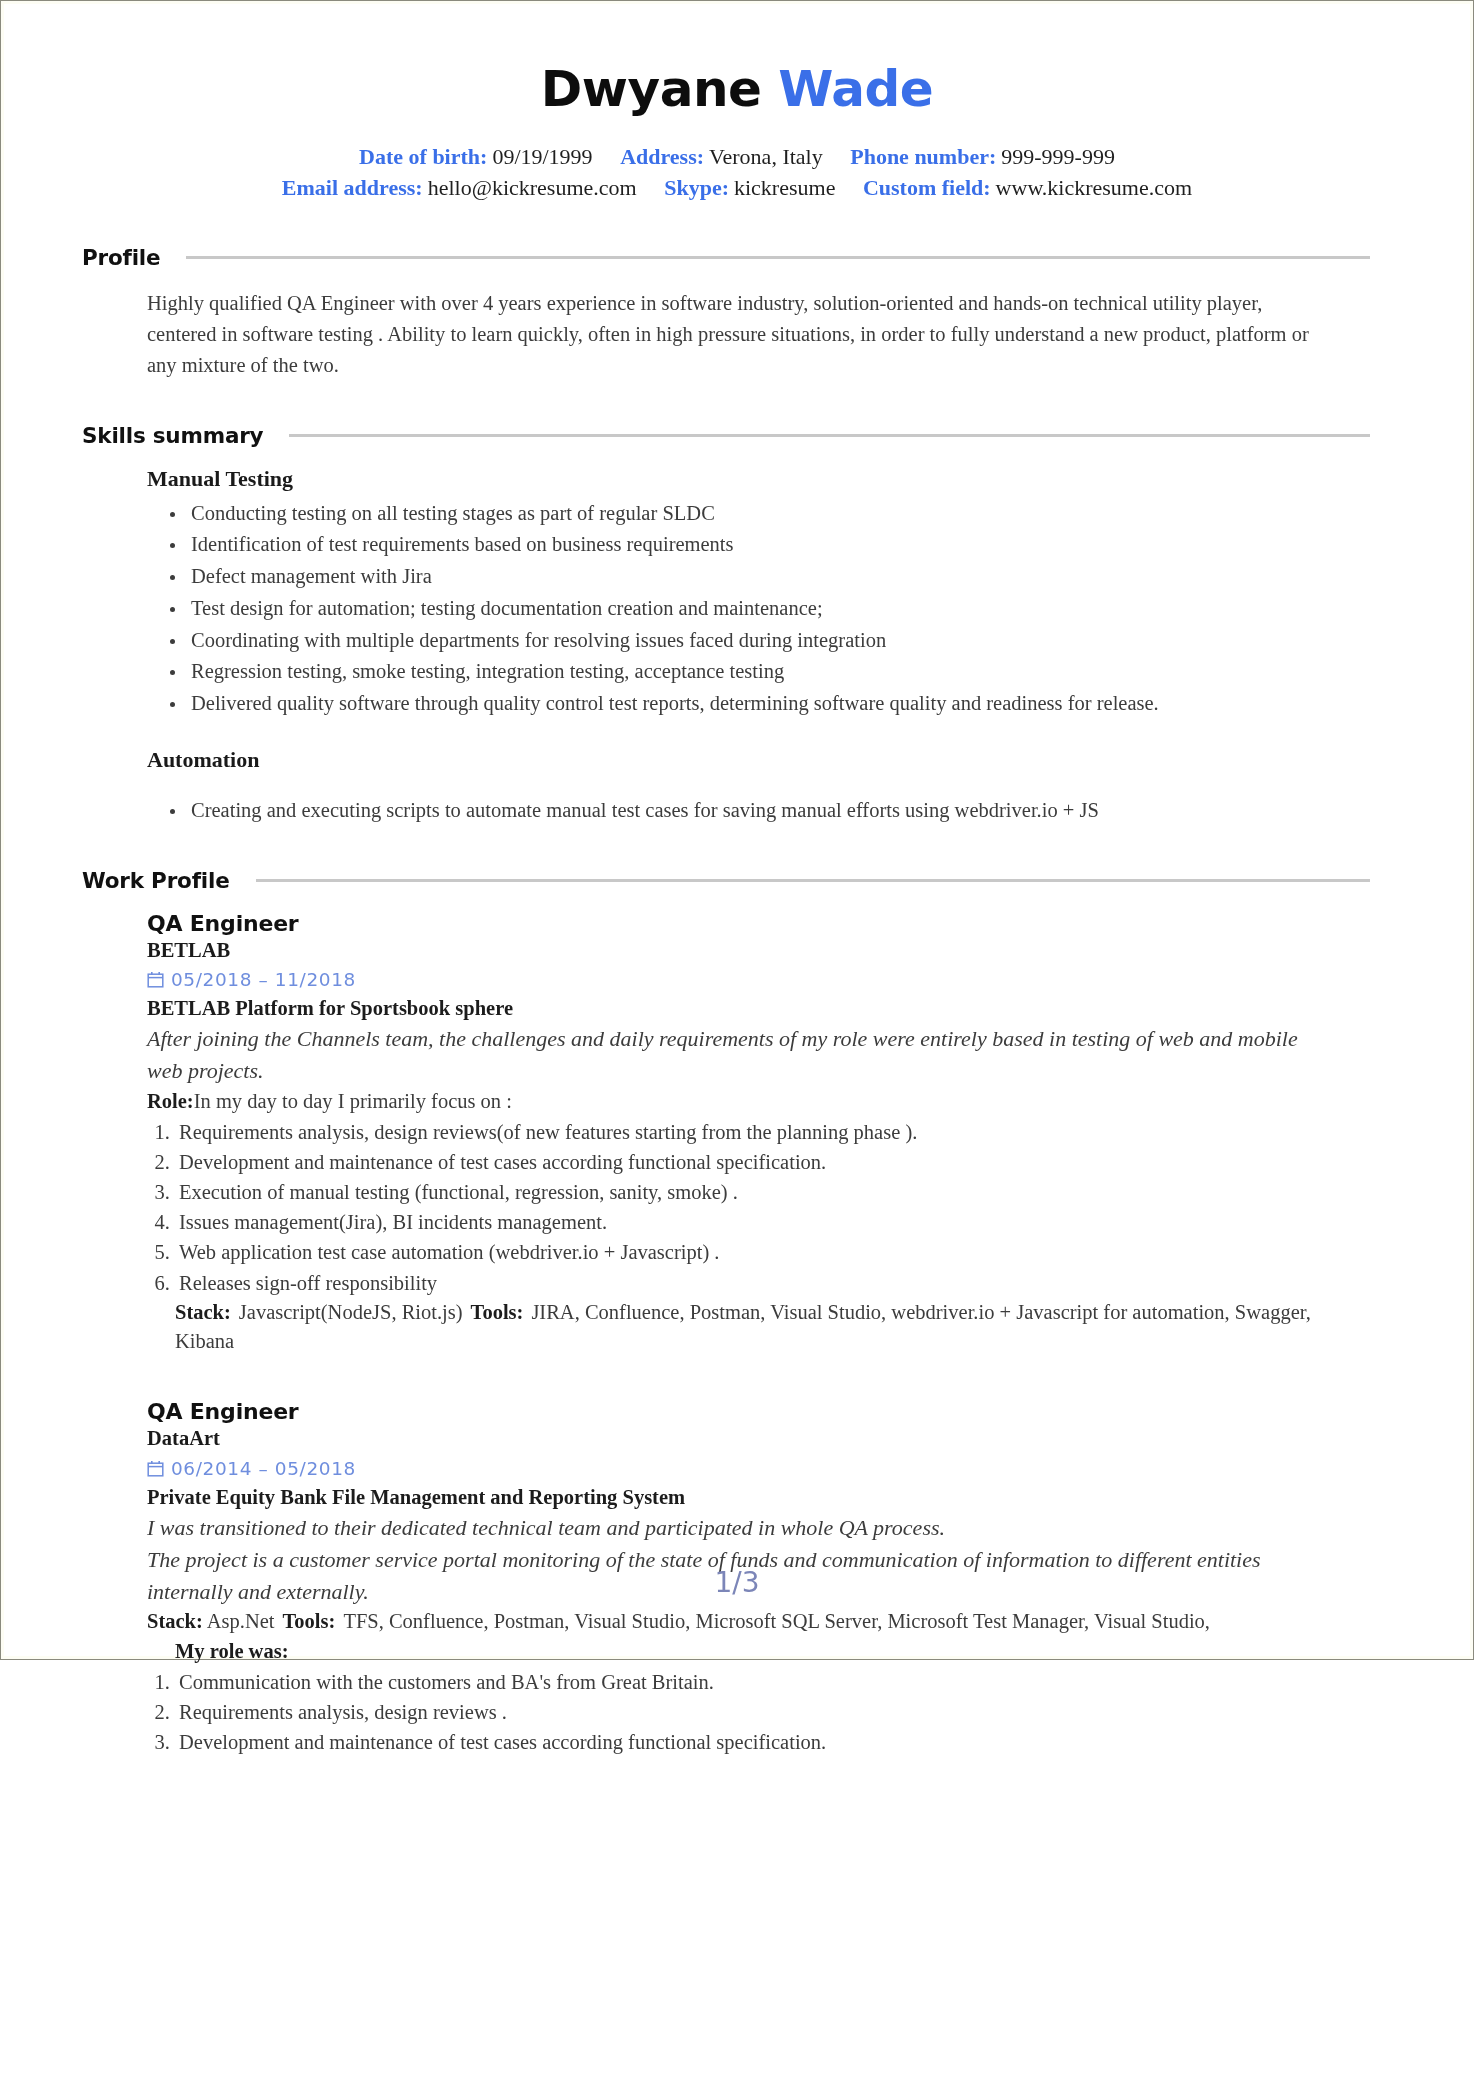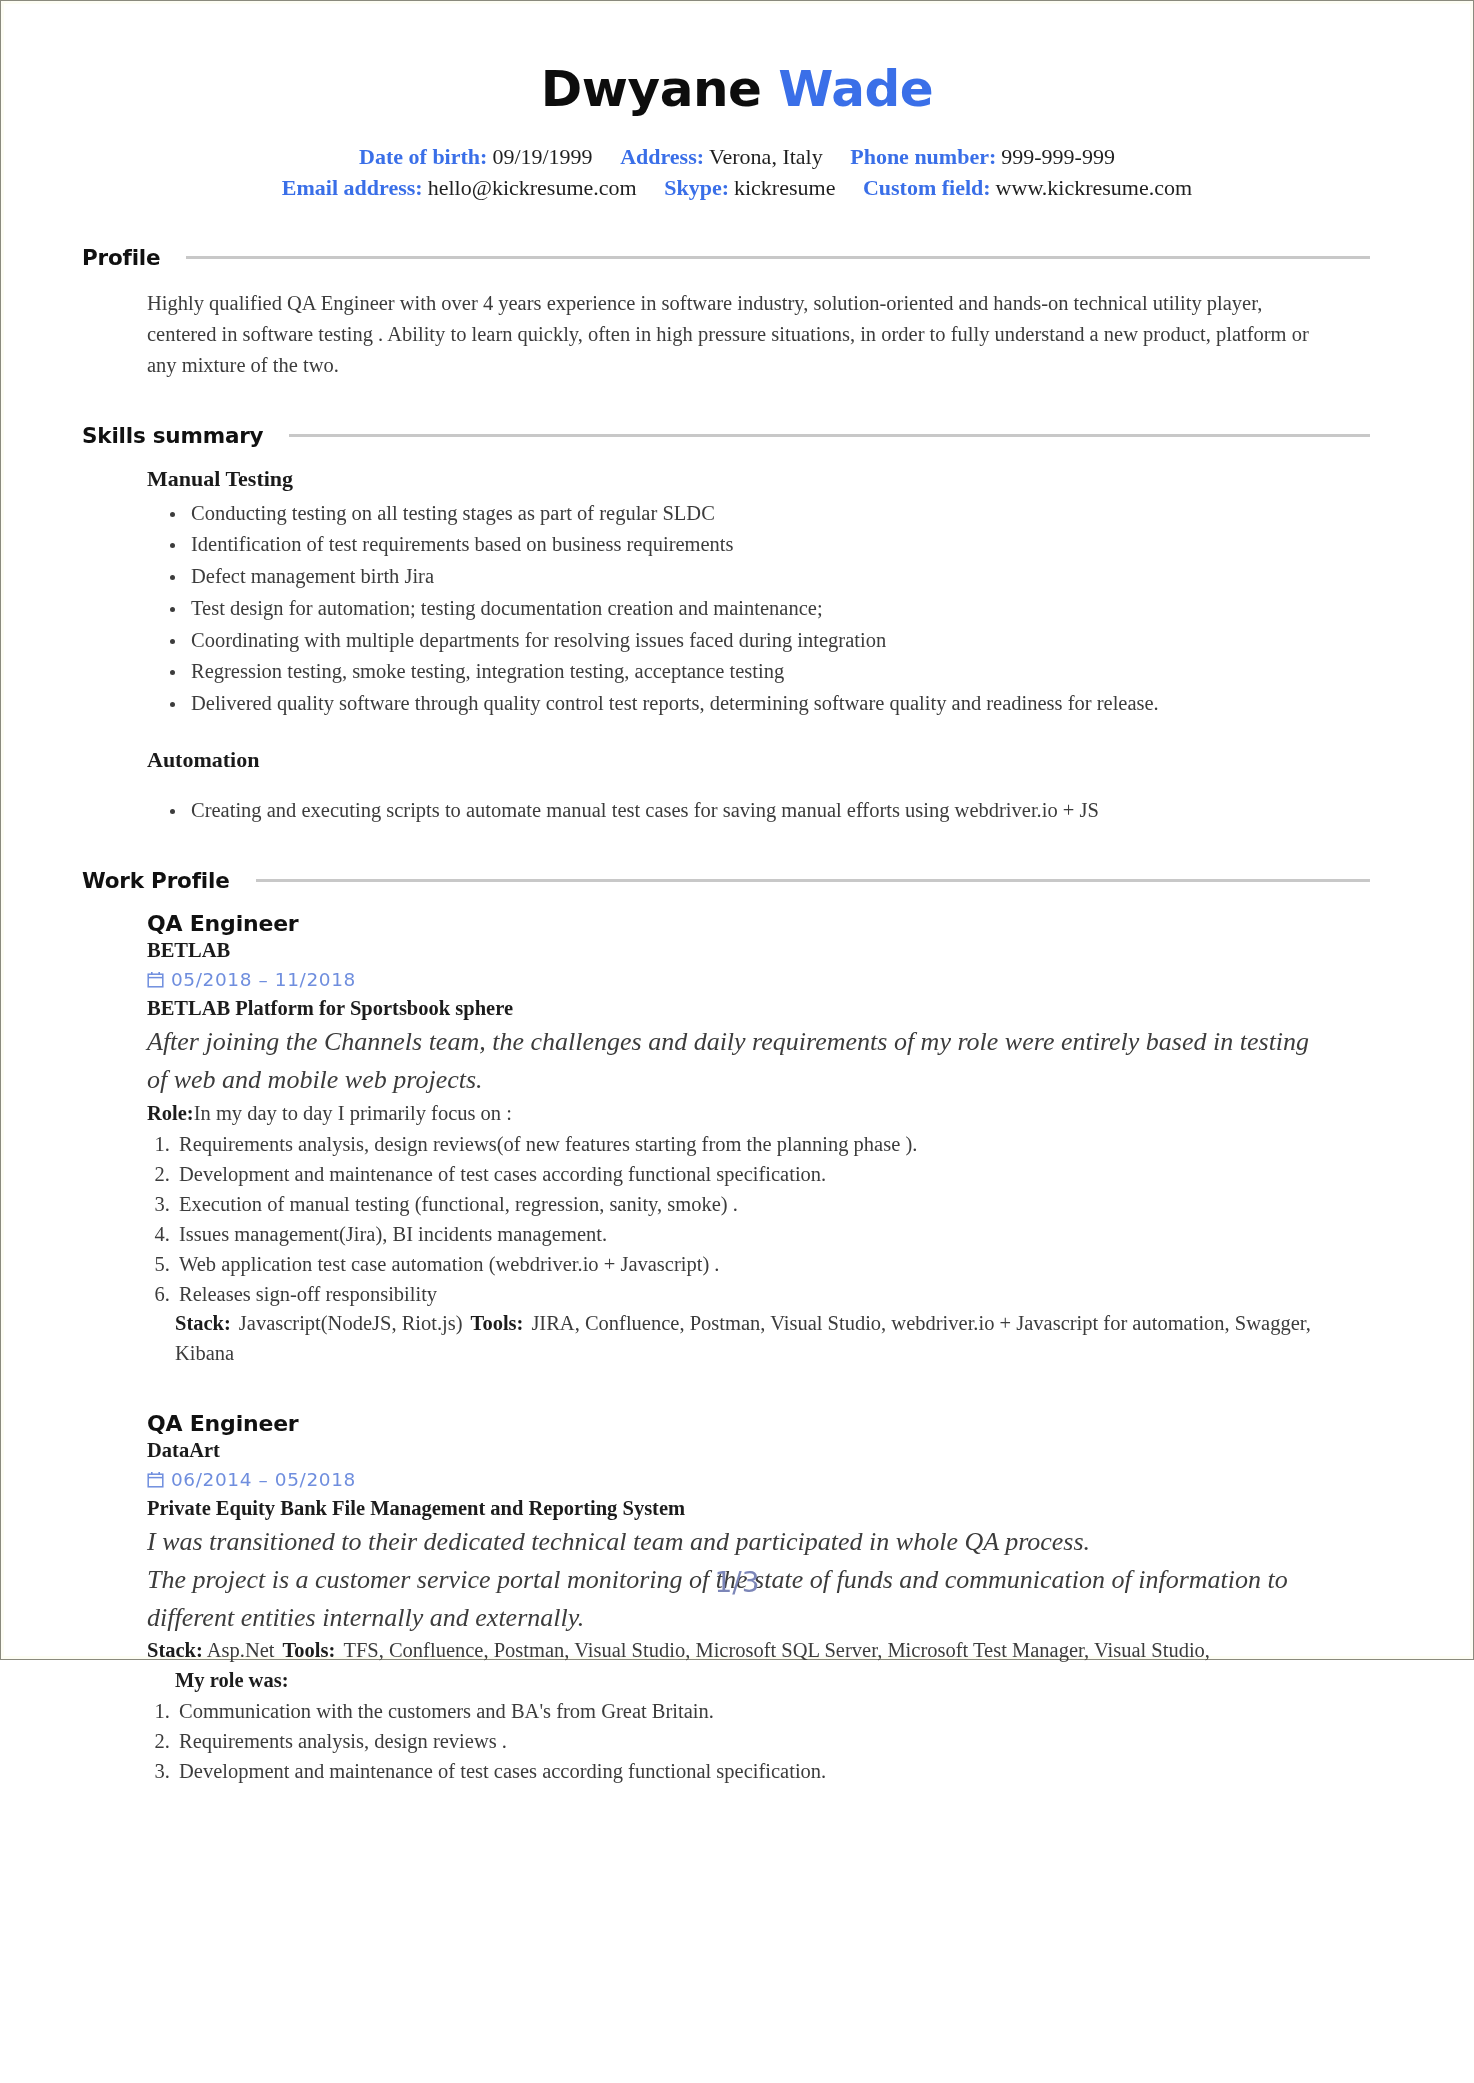--- a/index.html
+++ b/index.html
@@ -164,21 +164,21 @@
     display: block;
   }
 
   .job-project {
     font-size: 20.5px;
     font-weight: bold;
     color: #1c1c1c;
     line-height: 1.42;
   }
   .job-desc {
-    font-size: 26px;
+    font-size: 22px;
     font-style: italic;
     color: #3c3c3c;
     line-height: 1.45;
   }
   .job-role {
     font-size: 20.5px;
     color: #3c3c3c;
     line-height: 1.45;
   }
   .job-role b { color: #1c1c1c; }
@@ -274,21 +274,21 @@
       <div class="section-title">Skills summary</div>
       <div class="section-rule"></div>
     </div>
     <div class="section-body">
 
       <div>
         <div class="sub-head">Manual Testing</div>
         <ul class="bullets">
           <li>Conducting testing on all testing stages as part of regular SLDC</li>
           <li>Identification of test requirements based on business requirements</li>
-          <li>Defect management birth Jira</li>
+          <li>Defect management with Jira</li>
           <li>Test design for automation; testing documentation creation and maintenance;</li>
           <li>Coordinating with multiple departments for resolving issues faced during integration</li>
           <li>Regression testing, smoke testing, integration testing, acceptance testing</li>
           <li>Delivered quality software through quality control test reports, determining software quality and readiness for release.</li>
         </ul>
       </div>
 
       <div class="automation-wrap">
         <div class="sub-head">Automation</div>
         <ul class="bullets">

